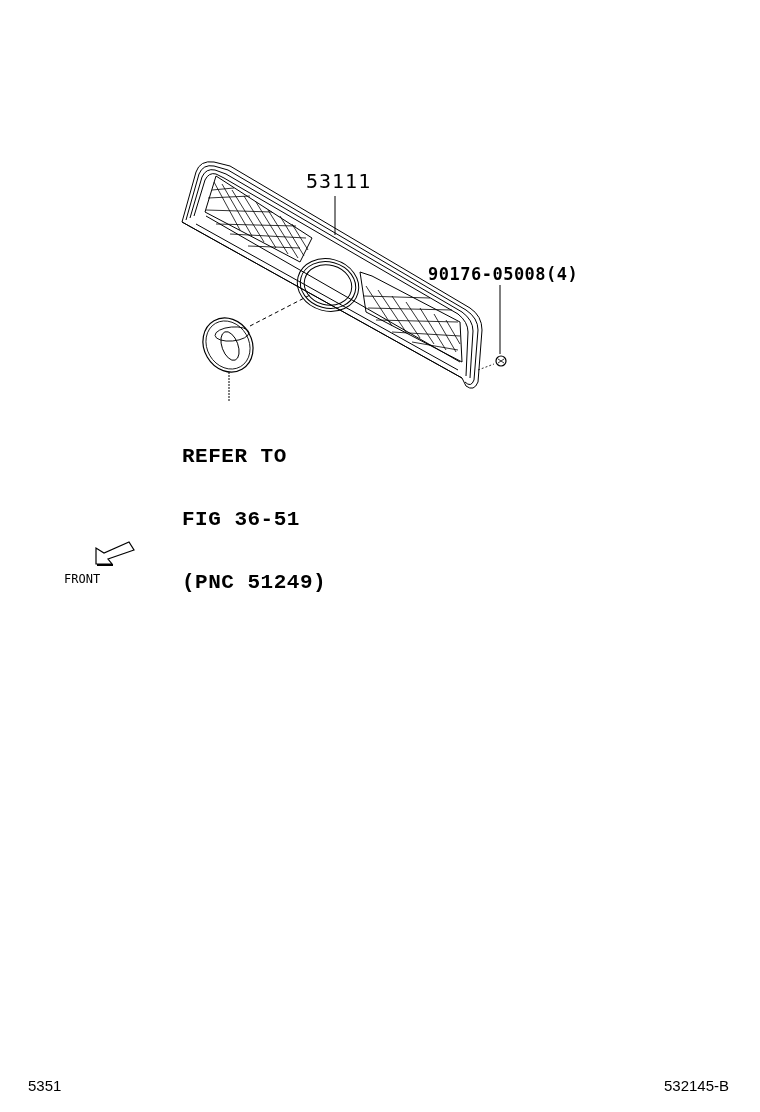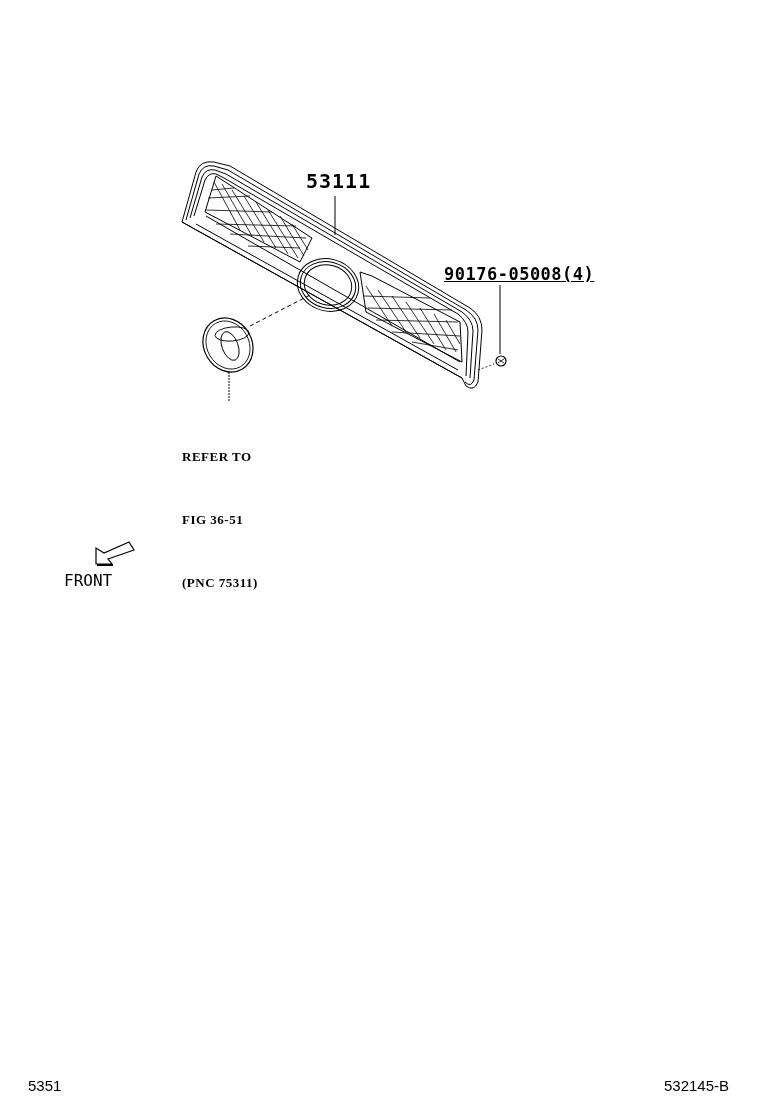--- a/index.html
+++ b/index.html
@@ -5,24 +5,24 @@
     html, body { margin: 0; padding: 0; background: #ffffff; }
     body { width: 760px; height: 1112px; position: relative; overflow: hidden; }
     .canvas { position: absolute; left: 0; top: 0; width: 760px; height: 1112px; }
     .label {
       position: absolute;
       font-family: "DejaVu Sans Mono", "Liberation Mono", monospace;
       color: #000;
       white-space: pre;
       line-height: 1;
     }
-    .part-number { font-weight: bold; font-size: 20px; letter-spacing: 1px; text-align: right; }
+    .part-number { font-weight: normal; font-size: 20px; letter-spacing: 1px; text-align: right; }
     .part-number-sm { font-weight: bold; font-size: 17px; letter-spacing: 0.5px; }
-    .note { font-family: Liberation Serif, serif; font-weight: bold; font-size: 13px; line-height: 21px; letter-spacing: 0.5px; }
-    .front-label { font-family: "DejaVu Sans Mono", "Liberation Mono", monospace; font-size: 16px; }
+    .note { font-family: Liberation Mono, monospace; font-weight: bold; font-size: 21px; line-height: 21px; letter-spacing: 0.5px; }
+    .front-label { font-family: "DejaVu Sans Mono", "Liberation Mono", monospace; font-size: 12px; }
     .footer { font-family: "Liberation Sans", sans-serif; font-size: 15px; }
   </style>
 </head>
 <body>
 
 <svg class="canvas" viewBox="0 0 760 1112" xmlns="http://www.w3.org/2000/svg">
 
   <g fill="none" stroke="#000" stroke-width="1">
 
     <path d="M182,222 L196,172 Q200,160 214,162 L230,166 L470,308 Q482,316 482,330 L478,382 Q474,392 466,386 L462,378 Z"></path>
@@ -95,24 +95,24 @@
     <line x1="229" y1="372" x2="229" y2="402" stroke-width="1" stroke-dasharray="2,1"></line>
   </g>
 
   <g stroke="#000" fill="none" stroke-width="1.2">
     <path d="M96,548 L96,564 L112,564 L108,559 L134,550 L129,542 L104,553 Z"></path>
     <path d="M97,565 L113,565" stroke-width="2"></path>
   </g>
 </svg>
 
 <div class="label part-number" style="left:306px; top:171px;">53111</div>
-<div class="label part-number-sm" style="left:444px; top:266px;text-decoration:underline;">90176-05008(4)</div>
+<div class="label part-number-sm" style="left:428px; top:266px;">90176-05008(4)</div>
 
 <div class="label note" style="left:182px; top:404px;">
   <div>REFER TO</div>
   <div>FIG 36-51</div>
-  <div>(PNC 75311)</div>
+  <div>(PNC 51249)</div>
 </div>
 
 <div class="label front-label" style="left:64px; top:573px;">FRONT</div>
 
 <div class="label footer" style="left:28px; top:1078px;">5351</div>
 <div class="label footer" style="left:664px; top:1078px;text-align:center;">532145-B</div>
 
 </body></html>

